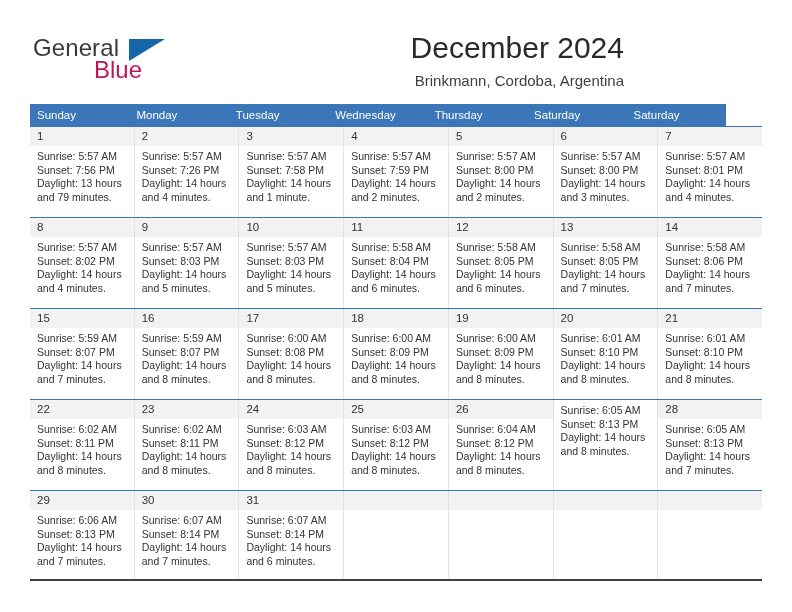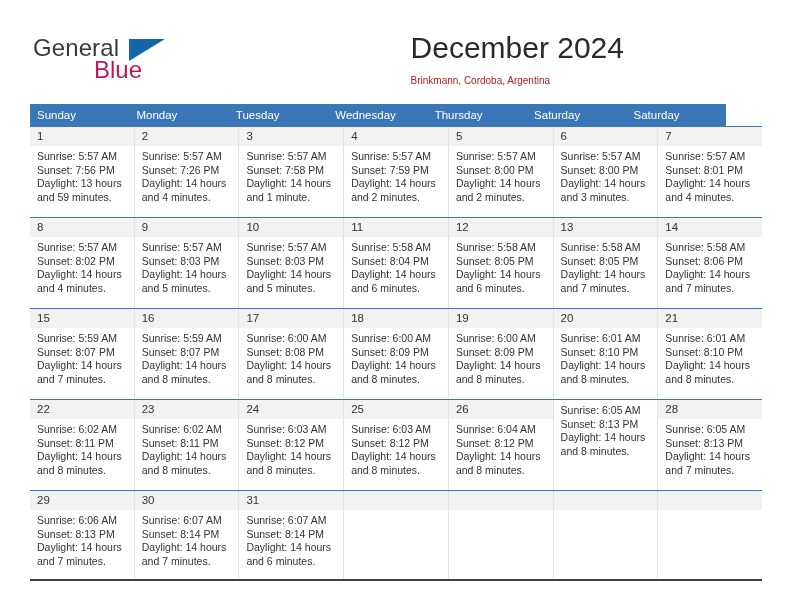--- a/index.html
+++ b/index.html
@@ -62,31 +62,32 @@
     top: 22px;
     font-size: 24px;
     color: #be185d;
     font-family: "Liberation Sans", sans-serif;
   }
 
   .title-block {
     position: absolute;
     right: 36px;
     top: 30px;
+    text-align: right;
   }
   .cal-title {
     font-size: 30px;
     color: #2a2a2a;
     font-weight: normal;
     line-height: 36px;
     white-space: nowrap;
   }
   .cal-subtitle {
-    font-size: 10px;
-    color: #b91c1c;
+    font-size: 15px;
+    color: #404040;
     line-height: 22px;
     margin-top: 4px;
     white-space: nowrap;
   }
 
   
   .calendar {
     position: absolute;
     left: 30px;
     top: 104px;
@@ -185,21 +186,21 @@
       <div class="weekday-cell">Saturday</div>
     </div>
 
     <div class="week-row">
       <div class="day-cell">
         <div class="daynum-band">1</div>
         <div class="day-lines">
           <div>Sunrise: 5:57 AM</div>
           <div>Sunset: 7:56 PM</div>
           <div>Daylight: 13 hours</div>
-          <div>and 59 minutes.</div>
+          <div>and 79 minutes.</div>
         </div>
       </div>
       <div class="day-cell">
         <div class="daynum-band">2</div>
         <div class="day-lines">
           <div>Sunrise: 5:57 AM</div>
           <div>Sunset: 7:26 PM</div>
           <div>Daylight: 14 hours</div>
           <div>and 4 minutes.</div>
         </div>

